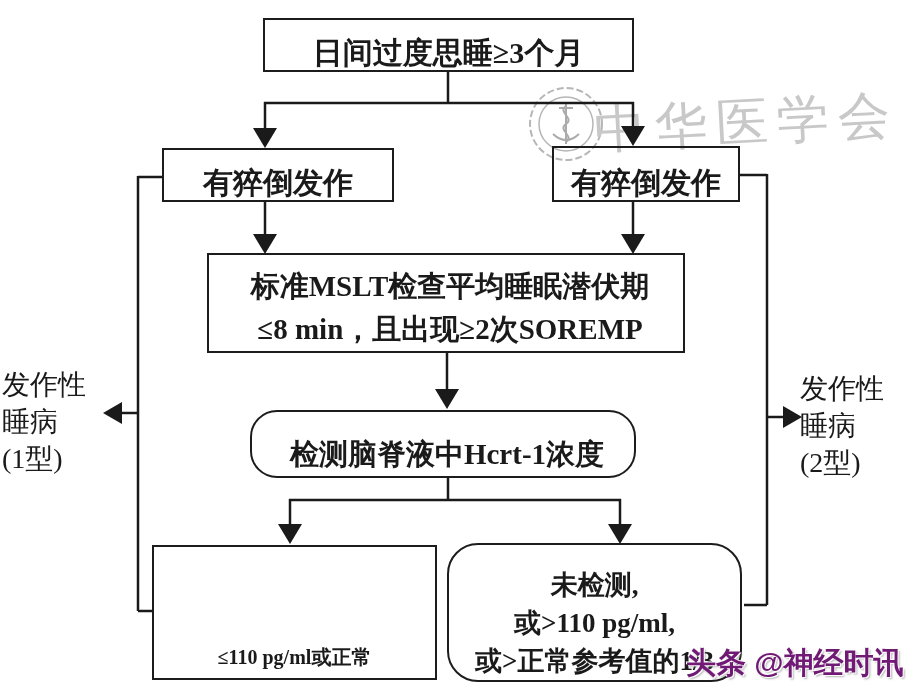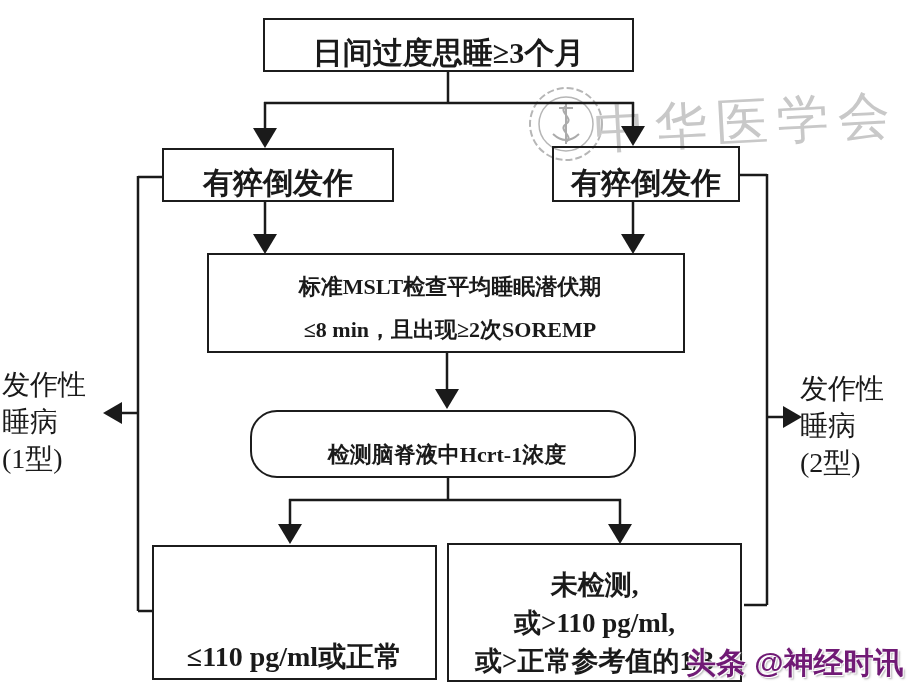--- a/index.html
+++ b/index.html
@@ -7,24 +7,24 @@
     position:relative;width:921px;height:692px;background:#ffffff;overflow:hidden;
     font-family:"Liberation Serif","DejaVu Serif",serif;color:#1a1a1a;
   }
   .connectors{position:absolute;left:0;top:0;z-index:2;}
   .box{
     position:absolute;z-index:3;background:#ffffff;border:2px solid #1c1c1c;
     display:flex;flex-direction:column;align-items:center;justify-content:flex-end;
     text-align:center;box-sizing:border-box;font-weight:bold;
   }
   .box.seethrough{background:transparent;}
-  .t29{font-size:22px;line-height:43px;padding-left:8px;}
+  .t29{font-size:29px;line-height:43px;padding-left:8px;}
   .t30{font-size:30px;line-height:34px;}
-  .t28{font-size:28px;line-height:42px;}
-  .t27{font-size:27px;line-height:38px;}
+  .t28{font-size:20px;line-height:42px;}
+  .t27{font-size:27px;line-height:38px;border-radius:31px;}
   .outcome{
     position:absolute;z-index:3;font-size:28px;line-height:37px;
   }
   .calligraphy{
     position:absolute;left:594px;top:88px;z-index:1;
     font-size:52px;letter-spacing:9px;color:#c8c8c8;
     transform:rotate(-3deg);white-space:nowrap;
     font-family:"Liberation Serif","DejaVu Serif",serif;
   }
   .seal{position:absolute;left:526px;top:84px;z-index:1;}

